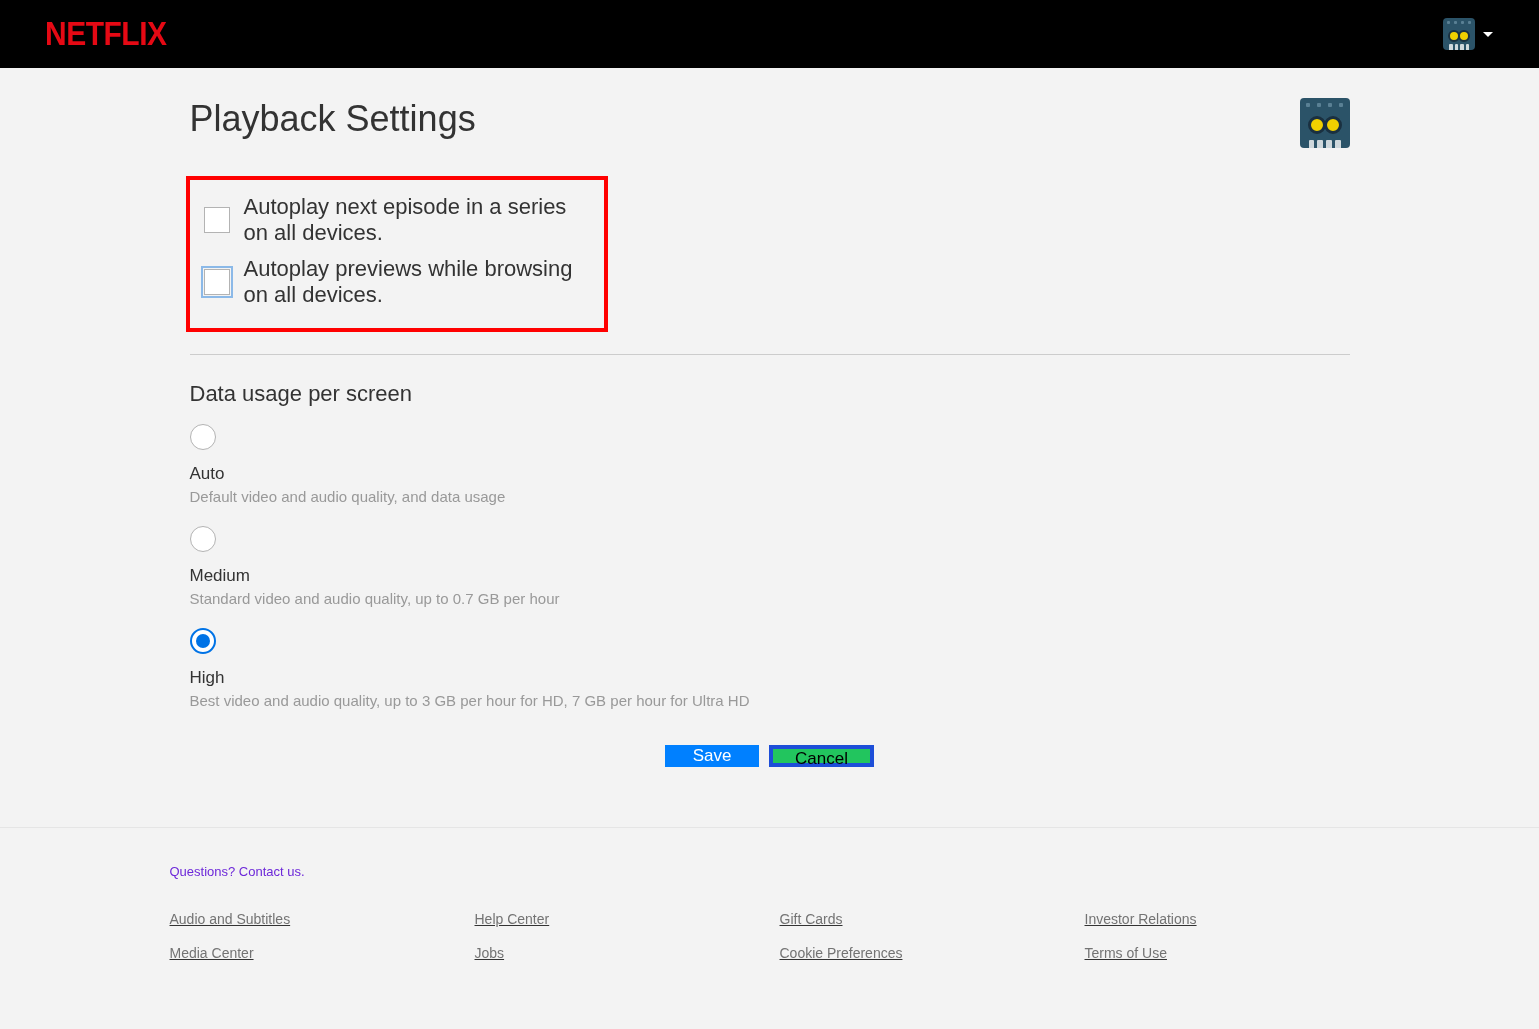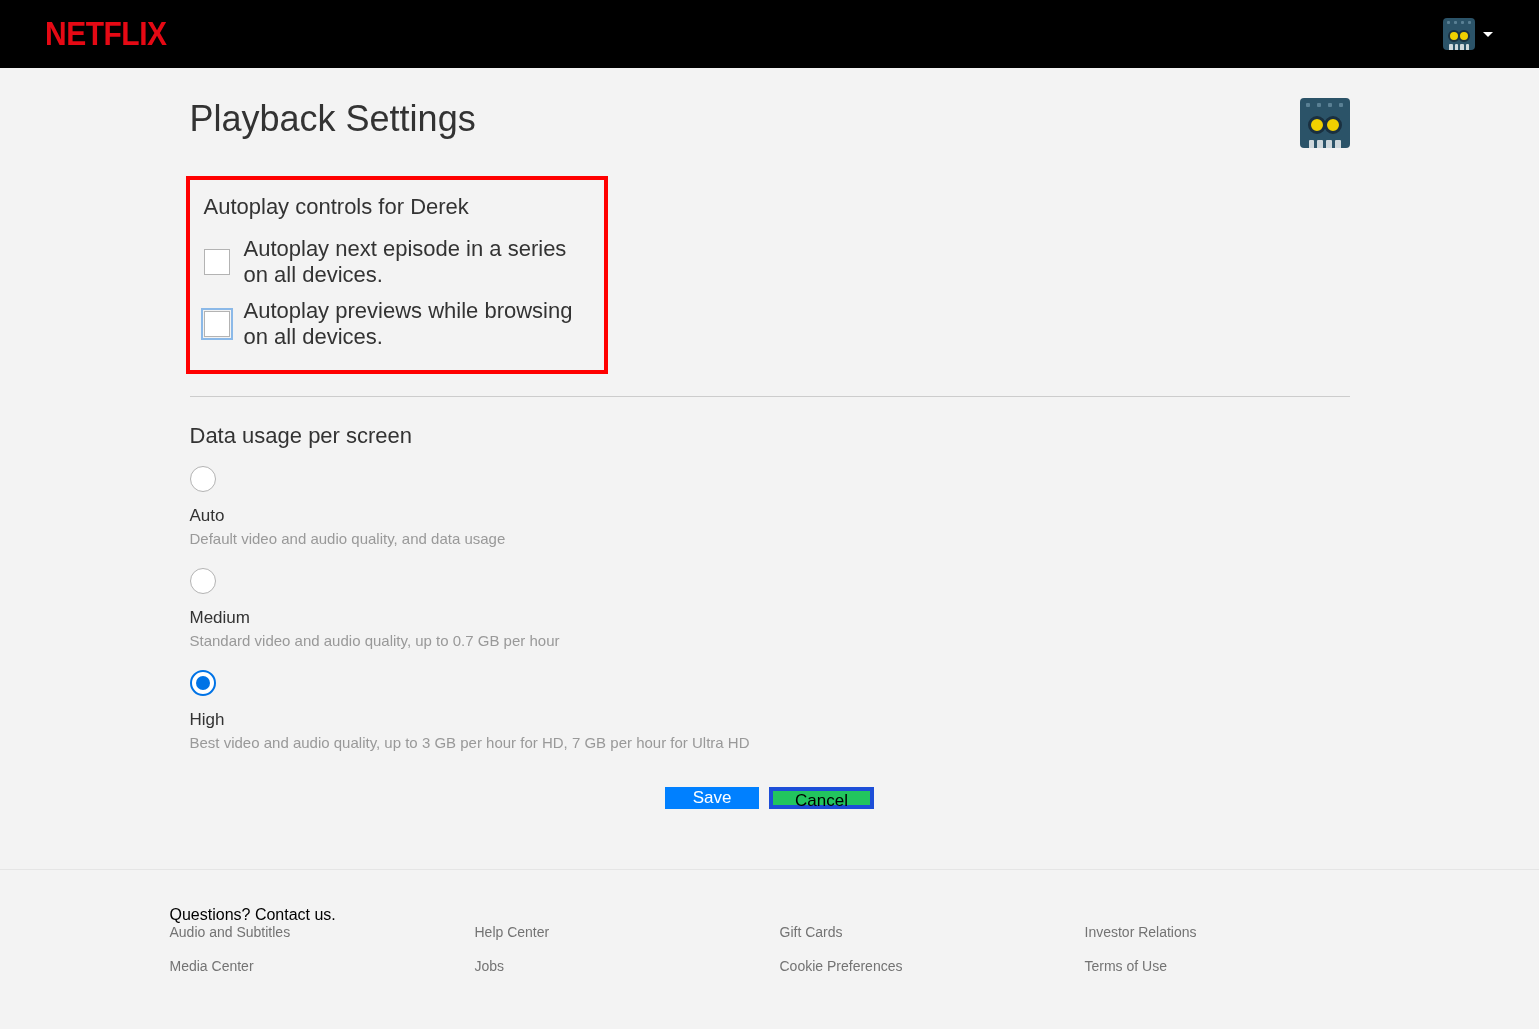--- a/index.html
+++ b/index.html
@@ -210,28 +210,30 @@
   }
   .footer {
     border-top: 1px solid #e5e5e5;
     background:#f3f3f3;
     padding: 36px 0 40px 0;
   }
   .footer-inner{
     max-width:1200px;margin:0 auto;
   }
   .footer-q {
-    color: #000000;
-    font-size: 16px;
+    color: #6d28d9;
+    font-size: 13px;
+    margin-bottom: 32px;
   }
   .footer-links {
     display: grid;
     grid-template-columns: repeat(4, 1fr);
     column-gap: 20px;
     row-gap: 18px;
+    text-decoration: underline;
   }
   .footer-links a {
     color: #737373;
     font-size: 14px;
     text-decoration: none;
   }
 </style>
 </head>
 <body>
 
@@ -269,21 +271,20 @@
       <div class="avatar-teeth" style="left:9px;right:9px;height:8px;gap:3px;">
           <span></span>
           <span></span>
           <span></span>
           <span></span>
         </div>
     </div>
   </div>
 
   <div class="highlight-box">
-    <div class="section-heading">Autoplay controls for Derek</div>
     <div class="checkbox-row">
       <div class="chk"></div>
       <div class="chk-label">Autoplay next episode in a series on all devices.</div>
     </div>
     <div class="checkbox-row">
       <div class="chk focused"></div>
       <div class="chk-label">Autoplay previews while browsing on all devices.</div>
     </div>
   </div>
 

